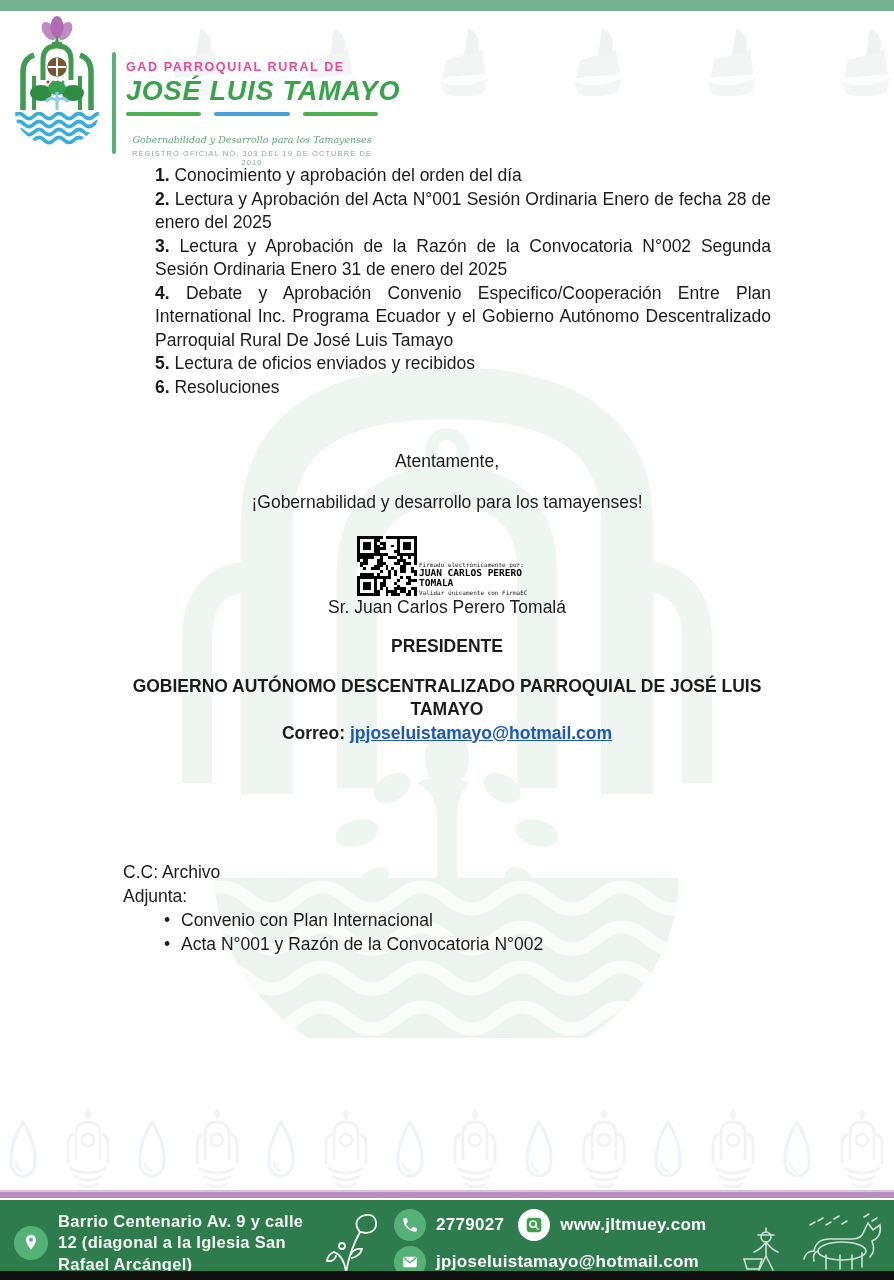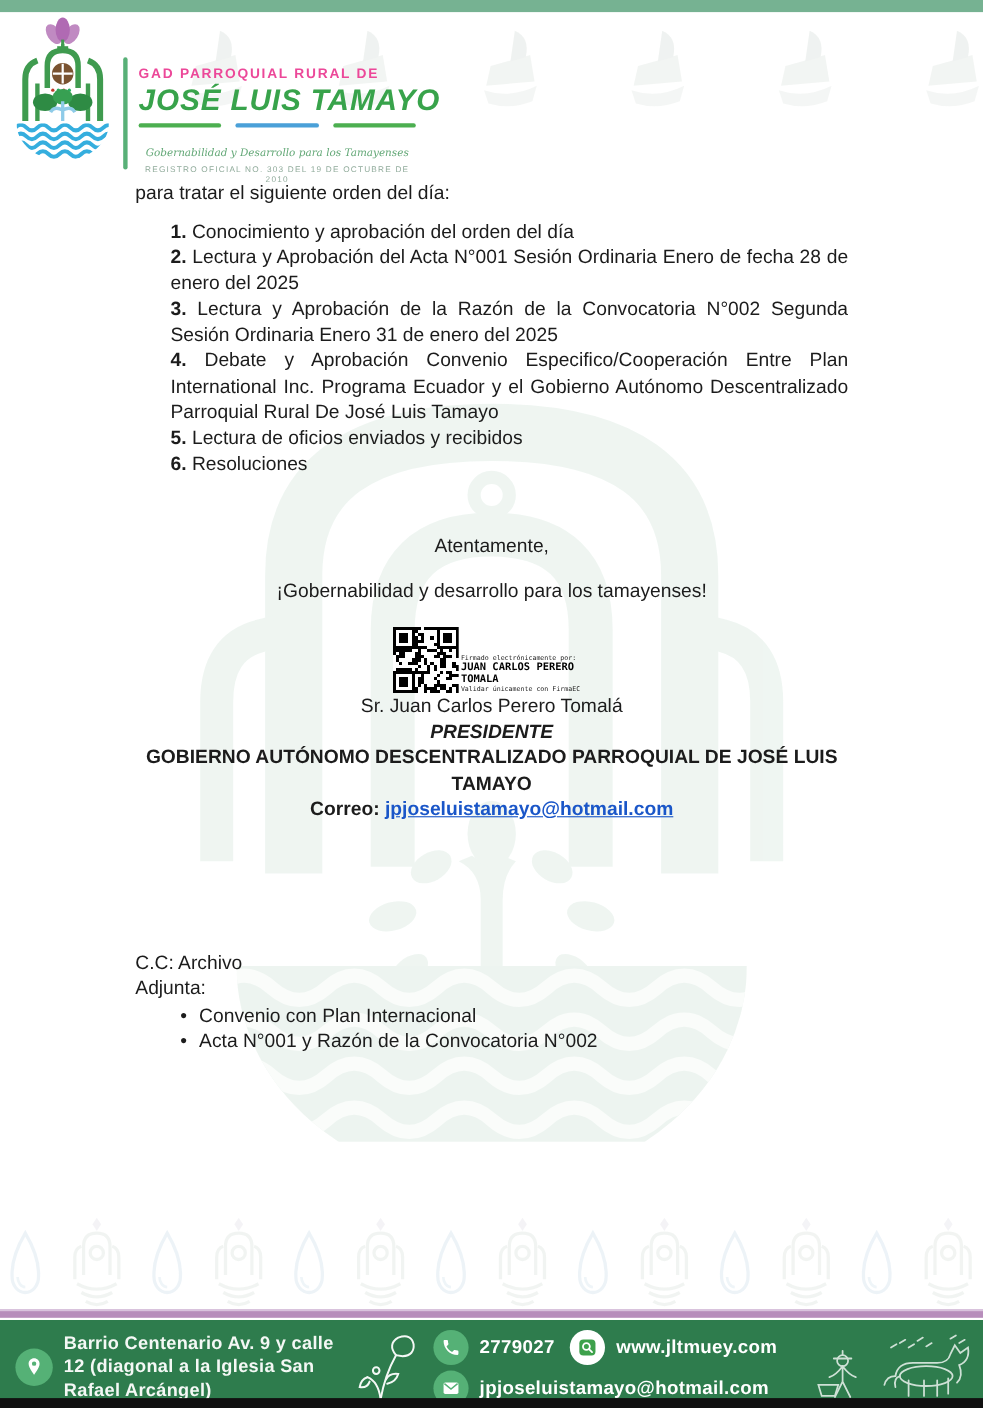--- a/index.html
+++ b/index.html
@@ -207,21 +207,20 @@
       <g stroke="#f6faf7" stroke-width="13" fill="none">
         <path d="M30,560 q25,-22 50,0 t50,0 t50,0 t50,0 t50,0 t50,0 t50,0 t50,0 t50,0 t50,0"></path>
         <path d="M30,600 q25,-22 50,0 t50,0 t50,0 t50,0 t50,0 t50,0 t50,0 t50,0 t50,0 t50,0"></path>
         <path d="M30,640 q25,-22 50,0 t50,0 t50,0 t50,0 t50,0 t50,0 t50,0 t50,0 t50,0 t50,0"></path>
         <path d="M30,680 q25,-22 50,0 t50,0 t50,0 t50,0 t50,0 t50,0 t50,0 t50,0 t50,0 t50,0"></path>
       </g>
     </g>
   </svg>
 
   <div class="content">
-    <p class="intro">para tratar el siguiente orden del día:</p>
 
     <div class="agenda">
       <p><b>1.</b> <span>Conocimiento y aprobación del orden del día</span></p>
       <p><b>2.</b> <span>Lectura y Aprobación del Acta N°001 Sesión Ordinaria Enero de fecha 28 de enero del 2025</span></p>
       <p><b>3.</b> <span>Lectura y Aprobación de la Razón de la Convocatoria N°002 Segunda Sesión Ordinaria Enero 31 de enero del 2025</span></p>
       <p><b>4.</b> <span>Debate y Aprobación Convenio Especifico/Cooperación Entre Plan International Inc. Programa Ecuador y el Gobierno Autónomo Descentralizado Parroquial Rural De José Luis Tamayo</span></p>
       <p><b>5.</b> <span>Lectura de oficios enviados y recibidos</span></p>
       <p><b>6.</b> <span>Resoluciones</span></p>
     </div>
 
@@ -465,21 +464,21 @@
             <rect x="6" y="20" width="1" height="1" fill="#000"></rect>
           </svg></div>
       <div class="sig-stamp">
         <div class="stamp-small">Firmado electrónicamente por:</div>
         <div class="stamp-name">JUAN CARLOS PERERO TOMALA</div>
         <div class="stamp-small">Validar únicamente con FirmaEC</div>
       </div>
     </div>
 
     <p class="signer" style="margin:0;">Sr. Juan Carlos Perero Tomalá</p>
-    <p class="role" style="margin:0;font-style:italic;">PRESIDENTE</p>
+    <p class="role" style="margin:16px;">PRESIDENTE</p>
     <p class="sig-org" style="margin:0;">GOBIERNO AUTÓNOMO DESCENTRALIZADO PARROQUIAL DE JOSÉ LUIS TAMAYO</p>
     <p class="correo" style="margin:0;">
       <span>Correo:</span>
       <a href="#">jpjoseluistamayo@hotmail.com</a>
     </p>
 
     <div class="cc-block">
       <p>C.C: Archivo</p>
       <p>Adjunta:</p>
       <div class="attach-list">

